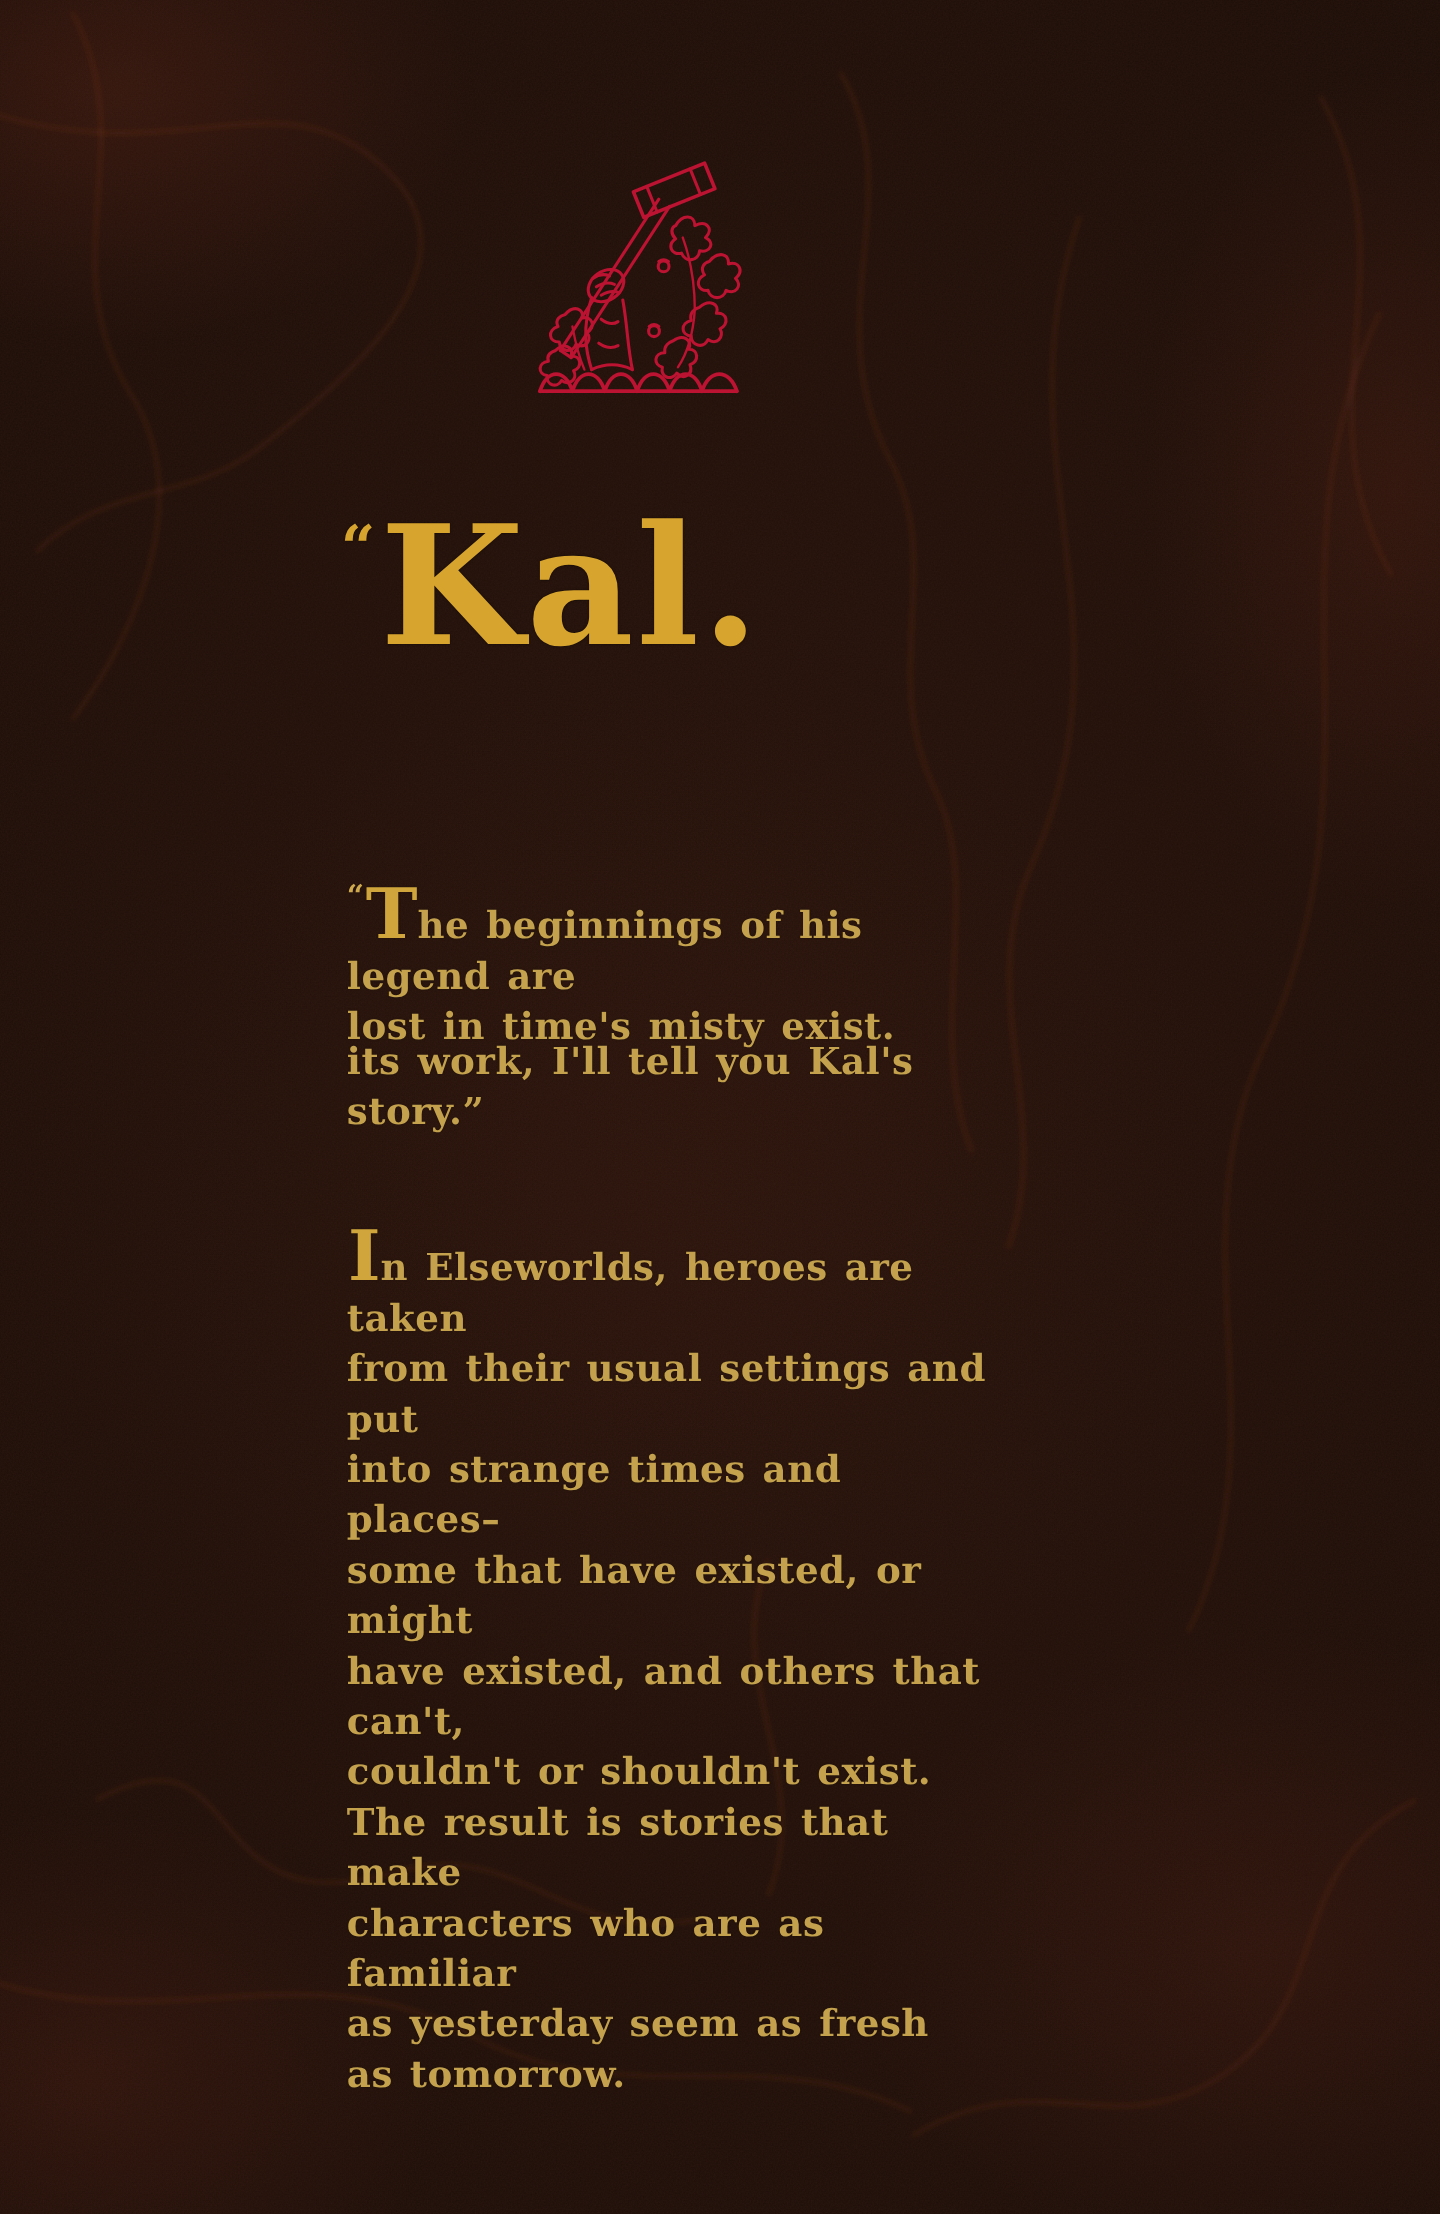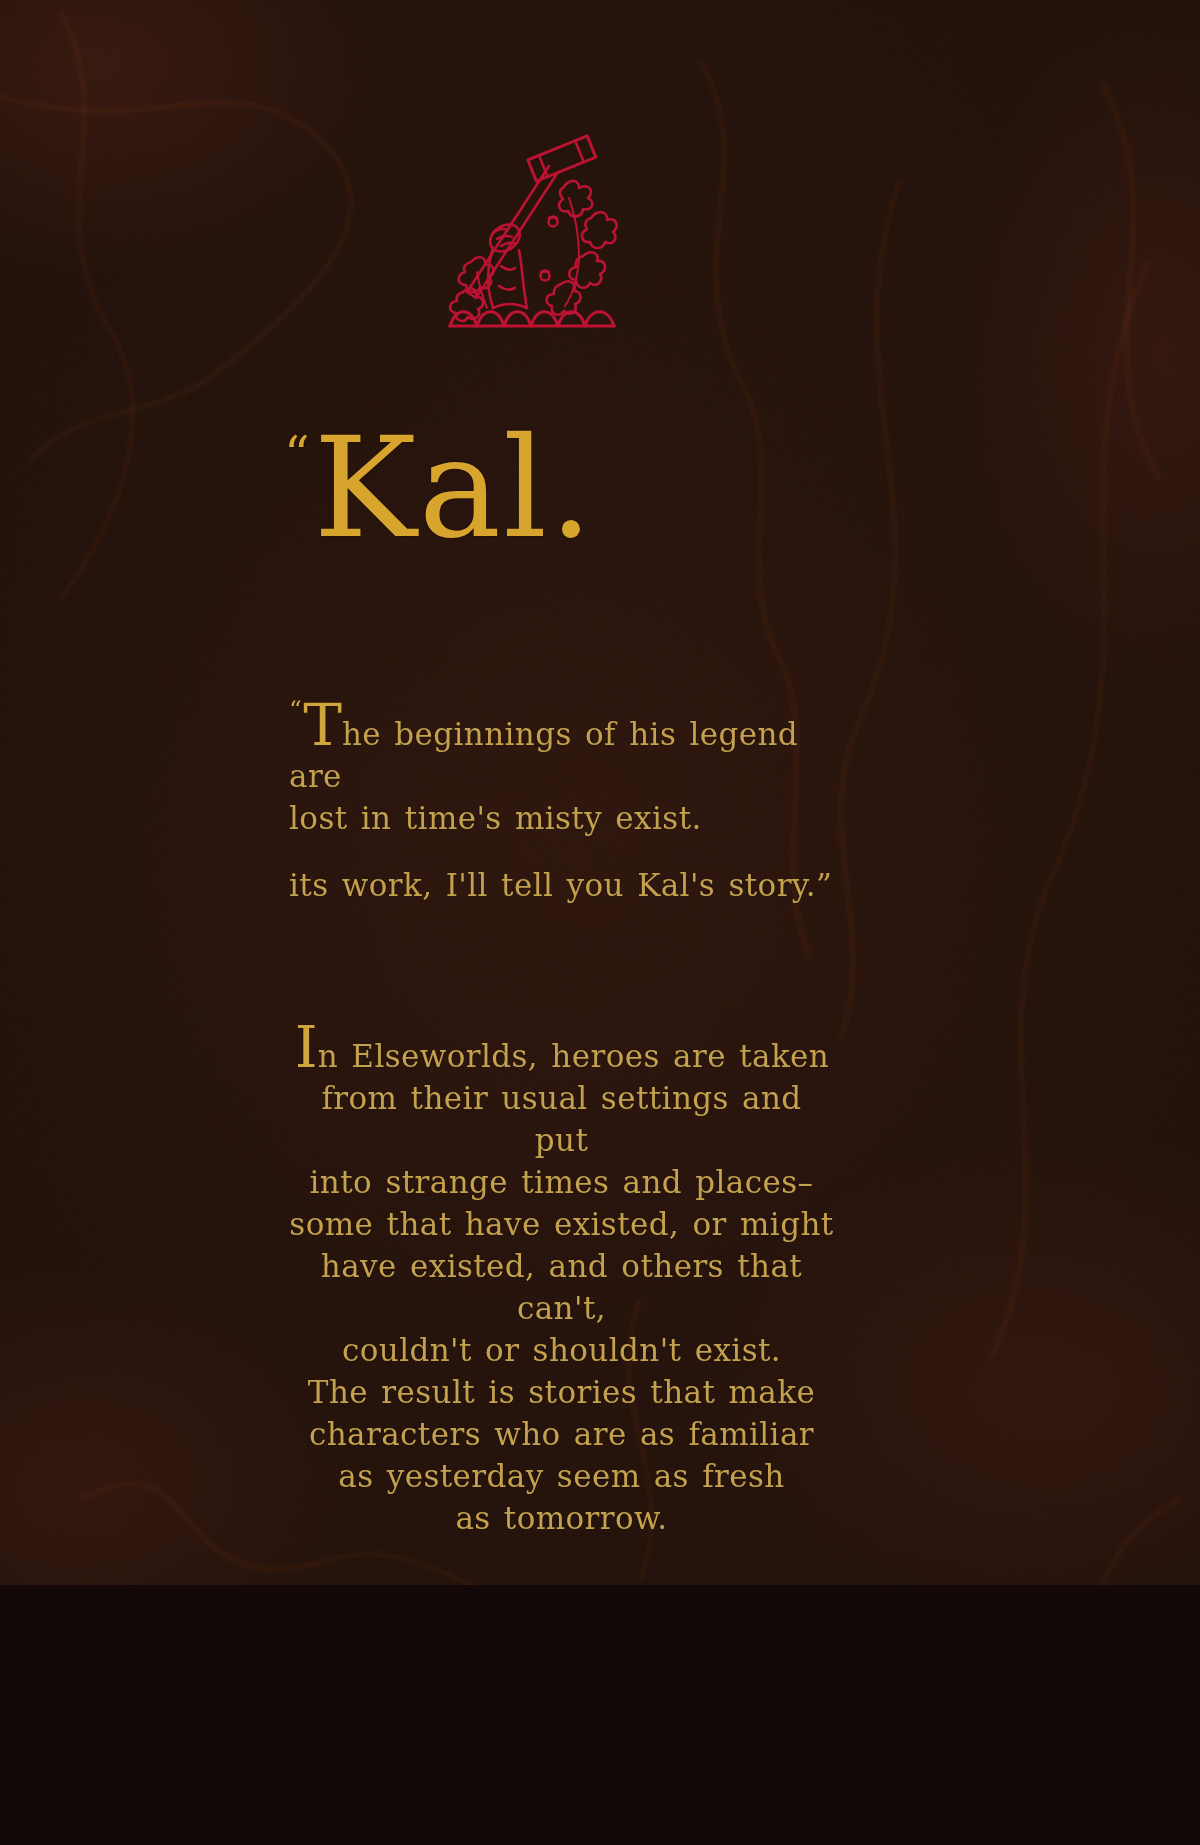--- a/index.html
+++ b/index.html
@@ -1,49 +1,50 @@
 <!DOCTYPE html>
 <html><head>
 <meta charset="utf-8">
 <style>
   html,body { margin:0; padding:0; background:#120807; }
   .page {
-    position:relative; width:1200px; height:1585px; margin:0 auto;
+    position:relative; width:1200px; height:1845px; margin:0 auto;
     background-color:#211009;
     background-image:
       radial-gradient(ellipse 420px 300px at 8% 4%,  rgba(135,52,32,0.22), rgba(135,52,32,0) 70%),
       radial-gradient(ellipse 300px 500px at 97% 22%, rgba(130,50,30,0.18), rgba(130,50,30,0) 70%),
       radial-gradient(ellipse 500px 380px at 88% 88%, rgba(125,48,30,0.16), rgba(125,48,30,0) 70%),
       radial-gradient(ellipse 420px 320px at 6% 94%,  rgba(125,48,30,0.18), rgba(125,48,30,0) 70%),
       radial-gradient(ellipse 700px 600px at 45% 55%, rgba(90,38,24,0.10),  rgba(90,38,24,0) 75%),
       radial-gradient(ellipse 1400px 2000px at 50% 50%, rgba(70,30,20,0.12), rgba(0,0,0,0.34) 100%);
     overflow:hidden;
     font-family:"DejaVu Serif", serif;
+    font-weight:bold;
   }
   .texture { position:absolute; inset:0; pointer-events:none; }
   .crest { position:absolute; left:441px; top:126px; width:182px; height:212px; }
   .title {
     position:absolute; left:284px; top:420px; width:700px;
     color:#d7a42e; font-size:138px; line-height:1.0; letter-spacing:2px;
     text-shadow:0 0 2px rgba(0,0,0,0.6);
   }
   .title .q-title { font-size:50px; vertical-align:64px; letter-spacing:0; margin-right:4px; }
   .para {
     position:absolute; left:289px; width:545px;
     color:#c3a14d; font-size:31px; line-height:42px;
     letter-spacing:0.4px; word-spacing:3px;
     text-shadow:0 0 1px rgba(0,0,0,0.5);
   }
   .para .q   { font-size:25px; line-height:0; vertical-align:27px; margin-right:1px; color:#cfa94e; }
   .para .cap { font-size:58px; line-height:0; color:#d0a63c; letter-spacing:0; }
   .para .lines { display:block; white-space:pre-line; }
   .p1 { top:596px; }
-  .p2 { top:710px; }
+  .p2 { top:747px; }
   .p3 { top:864px; }
-  .p4 { top:1032px;text-align:center; }
+  .p4 { top:1032px; }
 </style>
 </head>
 <body>
 
 <div class="page">
 
   <svg class="texture" width="1200" height="1845" viewBox="0 0 1200 1845" aria-hidden="true">
     <defs>
       <filter id="soft">
           <feGaussianBlur stdDeviation="2.2"></feGaussianBlur>

